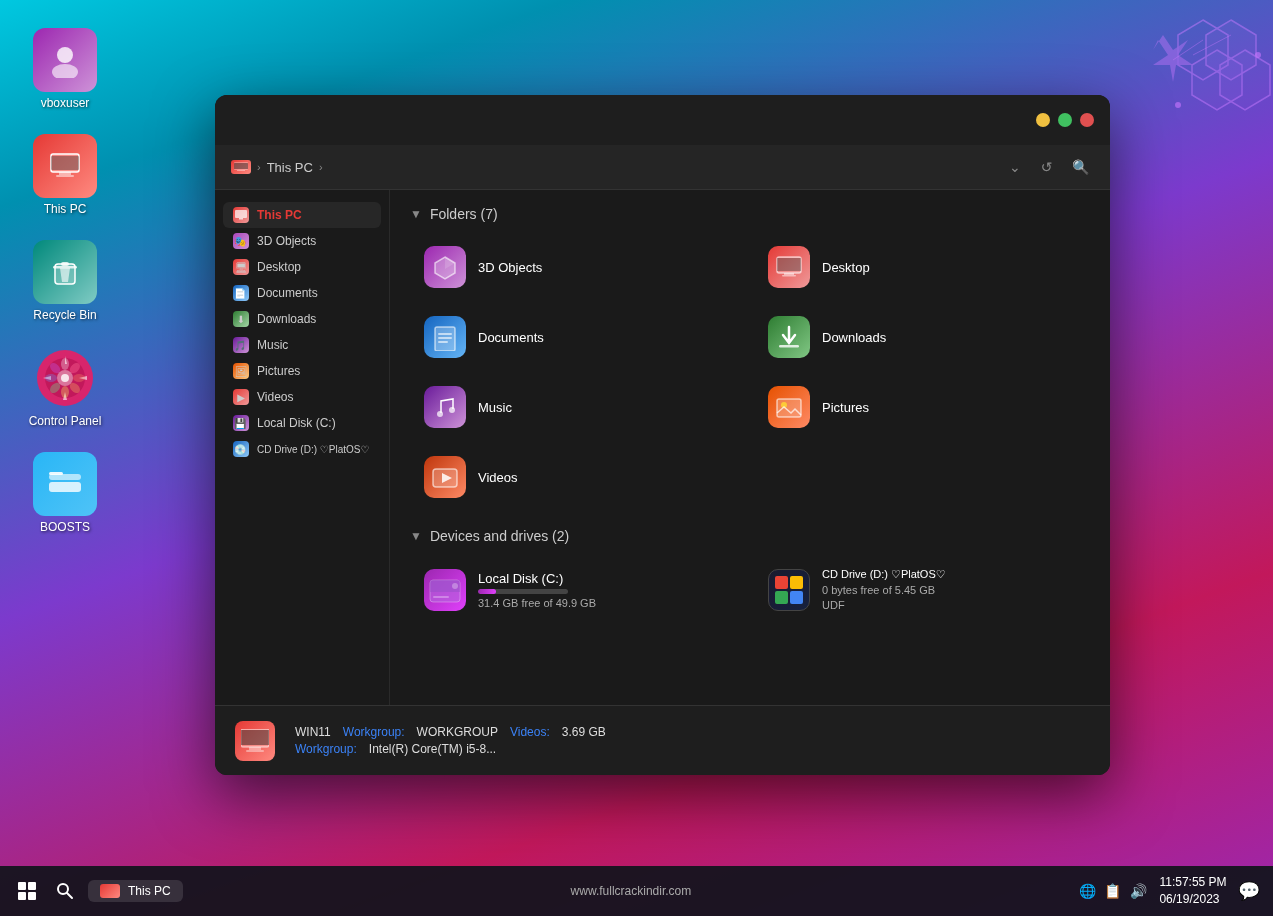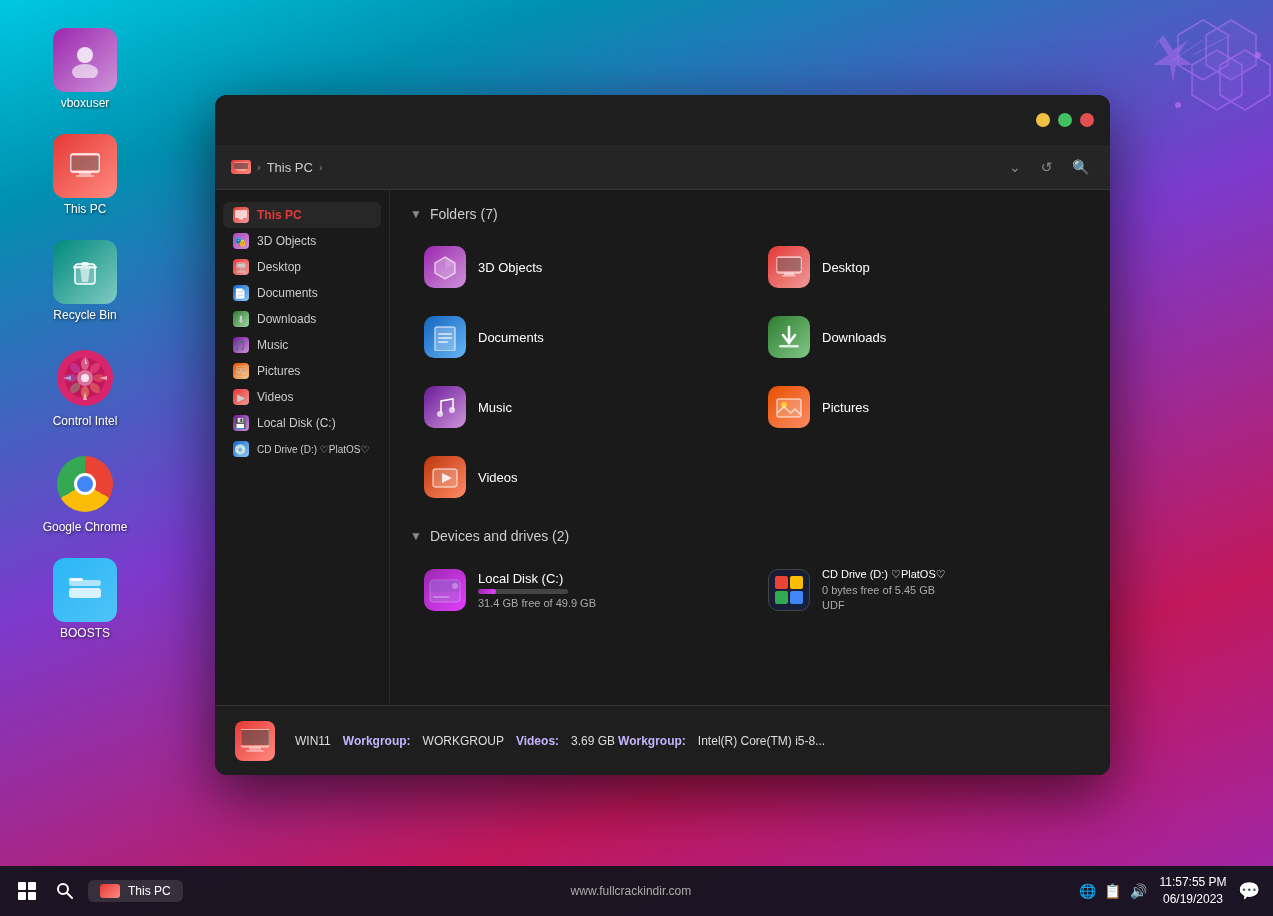--- a/index.html
+++ b/index.html
@@ -21,21 +21,20 @@
 
     
     .desktop-icons {
       position: absolute;
       left: 0;
       top: 0;
       bottom: 50px;
       width: 170px;
       display: flex;
       flex-direction: column;
-      align-items: center;
       padding-top: 20px;
       gap: 8px;
     }
 
     .desktop-icon {
       display: flex;
       flex-direction: column;
       align-items: center;
       gap: 4px;
       padding: 8px;
@@ -312,23 +311,23 @@
       width: 40px;
       height: 40px;
       background: linear-gradient(135deg, #e53935, #ff8a80);
       border-radius: 8px;
       display: flex;
       align-items: center;
       justify-content: center;
       font-size: 20px;
     }
 
-    .status-info { color: #bbb; font-size: 12px; display: flex; flex-direction: row; gap: 3px; }
+    .status-info { color: #bbb; font-size: 12px; display: flex; flex-direction: column; gap: 3px; }
     .status-row { display: flex; gap: 12px; }
-    .status-label { color: #c4b5fd; font-weight: bold; }
+    .status-label { color: #3b82f6; }
     .status-value { color: #ddd; }
 
     
     .taskbar {
       position: absolute;
       bottom: 0;
       left: 0;
       right: 0;
       height: 50px;
       background: rgba(20,20,30,0.95);
@@ -398,21 +397,21 @@
       display: flex;
       align-items: center;
       gap: 8px;
       color: #ccc;
       font-size: 16px;
     }
 
     .taskbar-clock {
       color: white;
       font-size: 12px;
-      text-align: center;
+      text-align: left;
       line-height: 1.4;
     }
 
     .taskbar-chat {
       color: white;
       font-size: 18px;
       cursor: pointer;
     }
 
     
@@ -531,31 +530,23 @@
         <ellipse cx="30" cy="16" rx="4" ry="6" fill="rgba(255,255,255,0.3)" transform="rotate(0,30,30)"></ellipse>
         <ellipse cx="30" cy="16" rx="4" ry="6" fill="rgba(255,100,150,0.4)" transform="rotate(45,30,30)"></ellipse>
         <ellipse cx="30" cy="16" rx="4" ry="6" fill="rgba(255,150,100,0.3)" transform="rotate(90,30,30)"></ellipse>
         <ellipse cx="30" cy="16" rx="4" ry="6" fill="rgba(255,200,100,0.3)" transform="rotate(135,30,30)"></ellipse>
         <ellipse cx="30" cy="16" rx="4" ry="6" fill="rgba(255,255,100,0.3)" transform="rotate(180,30,30)"></ellipse>
         <ellipse cx="30" cy="16" rx="4" ry="6" fill="rgba(100,255,150,0.3)" transform="rotate(225,30,30)"></ellipse>
         <ellipse cx="30" cy="16" rx="4" ry="6" fill="rgba(100,150,255,0.3)" transform="rotate(270,30,30)"></ellipse>
         <ellipse cx="30" cy="16" rx="4" ry="6" fill="rgba(200,100,255,0.3)" transform="rotate(315,30,30)"></ellipse>
       </svg>
     </div>
-    <span class="icon-label">Control Intel</span>
-  </div>
-
-  <div class="desktop-icon">
-    <div class="icon-img icon-chrome" style="width:64px;height:64px;display:flex;align-items:center;justify-content:center;">
-      <div class="chrome-circle">
-        <div class="chrome-inner"></div>
-      </div>
-    </div>
-    <span class="icon-label">Google Chrome</span>
-  </div>
+    <span class="icon-label">Control Panel</span>
+  </div>
+
 
   <div class="desktop-icon">
     <div class="icon-img" style="background:linear-gradient(135deg,#29b6f6,#4fc3f7);border-radius:12px;">
       <svg width="40" height="40" viewBox="0 0 40 40">
         <rect x="4" y="18" width="32" height="10" rx="3" fill="rgba(255,255,255,0.8)"></rect>
         <rect x="4" y="10" width="32" height="6" rx="3" fill="rgba(255,255,255,0.6)"></rect>
         <rect x="4" y="8" width="14" height="3" rx="1.5" fill="white" opacity="0.9"></rect>
       </svg>
     </div>
     <span class="icon-label">BOOSTS</span>

